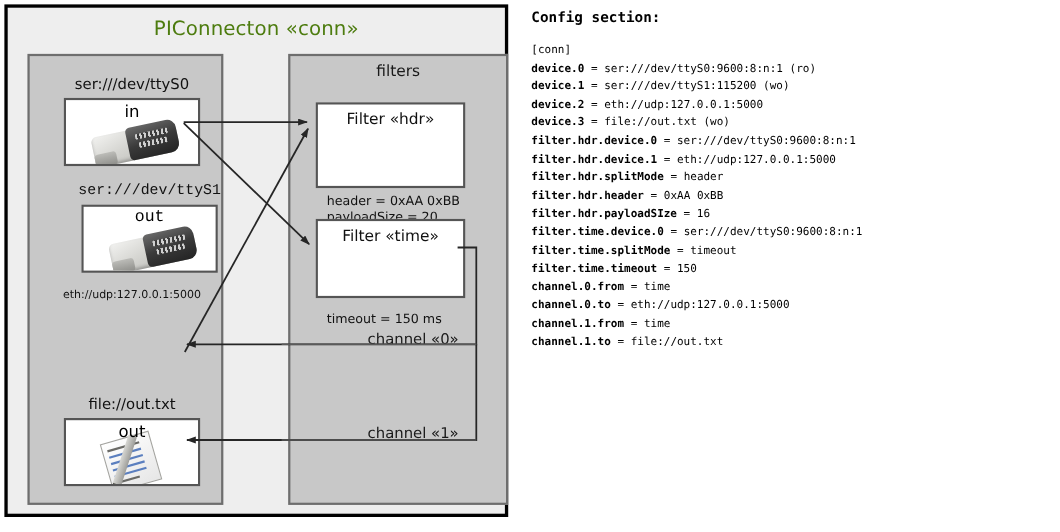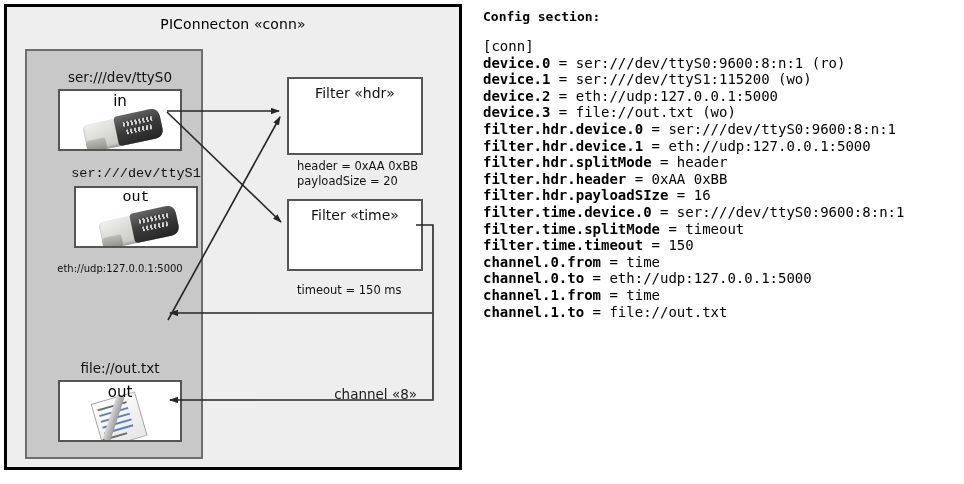--- a/index.html
+++ b/index.html
@@ -31,22 +31,22 @@
     background: #eeeeee;
     border: 3px solid #000000;
     box-sizing: border-box;
   }
   .outer-title {
     position: absolute;
     left: 0;
     top: 9px;
     width: 100%;
     text-align: center;
-    font-size: 14px;
-    color: #000000;
+    font-size: 18px;
+    color: #4d7c0f;
     letter-spacing: 0.1px;
   }
 
   
   .group-box {
     position: absolute;
     background: #c8c8c8;
     border: 2px solid #6e6e6e;
     box-sizing: border-box;
   }
@@ -269,21 +269,21 @@
 
   
   .filter-node {
     position: absolute;
     background: #ffffff;
     border: 2px solid #555555;
     box-sizing: border-box;
   }
   #filter-hdr {
     left: 280px;
-    top: 70px;
+    top: 86px;
     width: 136px;
     height: 78px;
     text-decoration: underline;
   }
   #filter-time {
     left: 280px;
     top: 192px;
     width: 136px;
     height: 72px;
   }
@@ -342,21 +342,21 @@
     font-family: "DejaVu Sans Mono", monospace;
     font-weight: bold;
     font-size: 13px;
     color: #000000;
   }
   #config-body {
     position: absolute;
     left: 2px;
     top: 38px;
     font-family: "DejaVu Sans Mono", monospace;
-    font-size: 14px;
+    font-size: 10px;
     line-height: 16.6px;
     color: #000000;
     white-space: pre;
   }
   #config-body .cfg-line { white-space: pre; }
   #config-body .k { font-weight: bold; }
 </style>
 </head>
 <body>
 
@@ -418,37 +418,41 @@
               <div class="line" style="top:31px;"></div>
               <div class="line dark" style="top:37px; width:22px;"></div>
               <div class="pen"></div>
             </div>
           </div>
         </div>
       </div>
 
     </div>
 
+    <div class="group-box" id="filters-group">
+      <div class="group-title">filters</div>
+    </div>
 
     <div class="filter-node" id="filter-hdr">
       <div class="filter-title">Filter «hdr»</div>
       <div class="filter-props">
         <div>header = 0xAA 0xBB</div>
         <div>payloadSize = 20</div>
       </div>
     </div>
 
     <div class="filter-node" id="filter-time">
       <div class="filter-title">Filter «time»</div>
       <div class="filter-props">
         <div>timeout = 150 ms</div>
       </div>
     </div>
 
-    <div class="channel-label" id="channel-1-label">channel «8»</div>
+    <div class="channel-label" id="channel-0-label">channel «0»</div>
+    <div class="channel-label" id="channel-1-label">channel «1»</div>
 
   </div>
 
   <svg id="connectors" viewBox="0 0 464 476">
     <defs>
       <marker id="arrow" markerWidth="9" markerHeight="9" refX="8" refY="3.2" orient="auto" markerUnits="userSpaceOnUse">
         <path d="M0,0 L9,3.2 L0,6.4 z" fill="#262626"></path>
       </marker>
     </defs>
 

